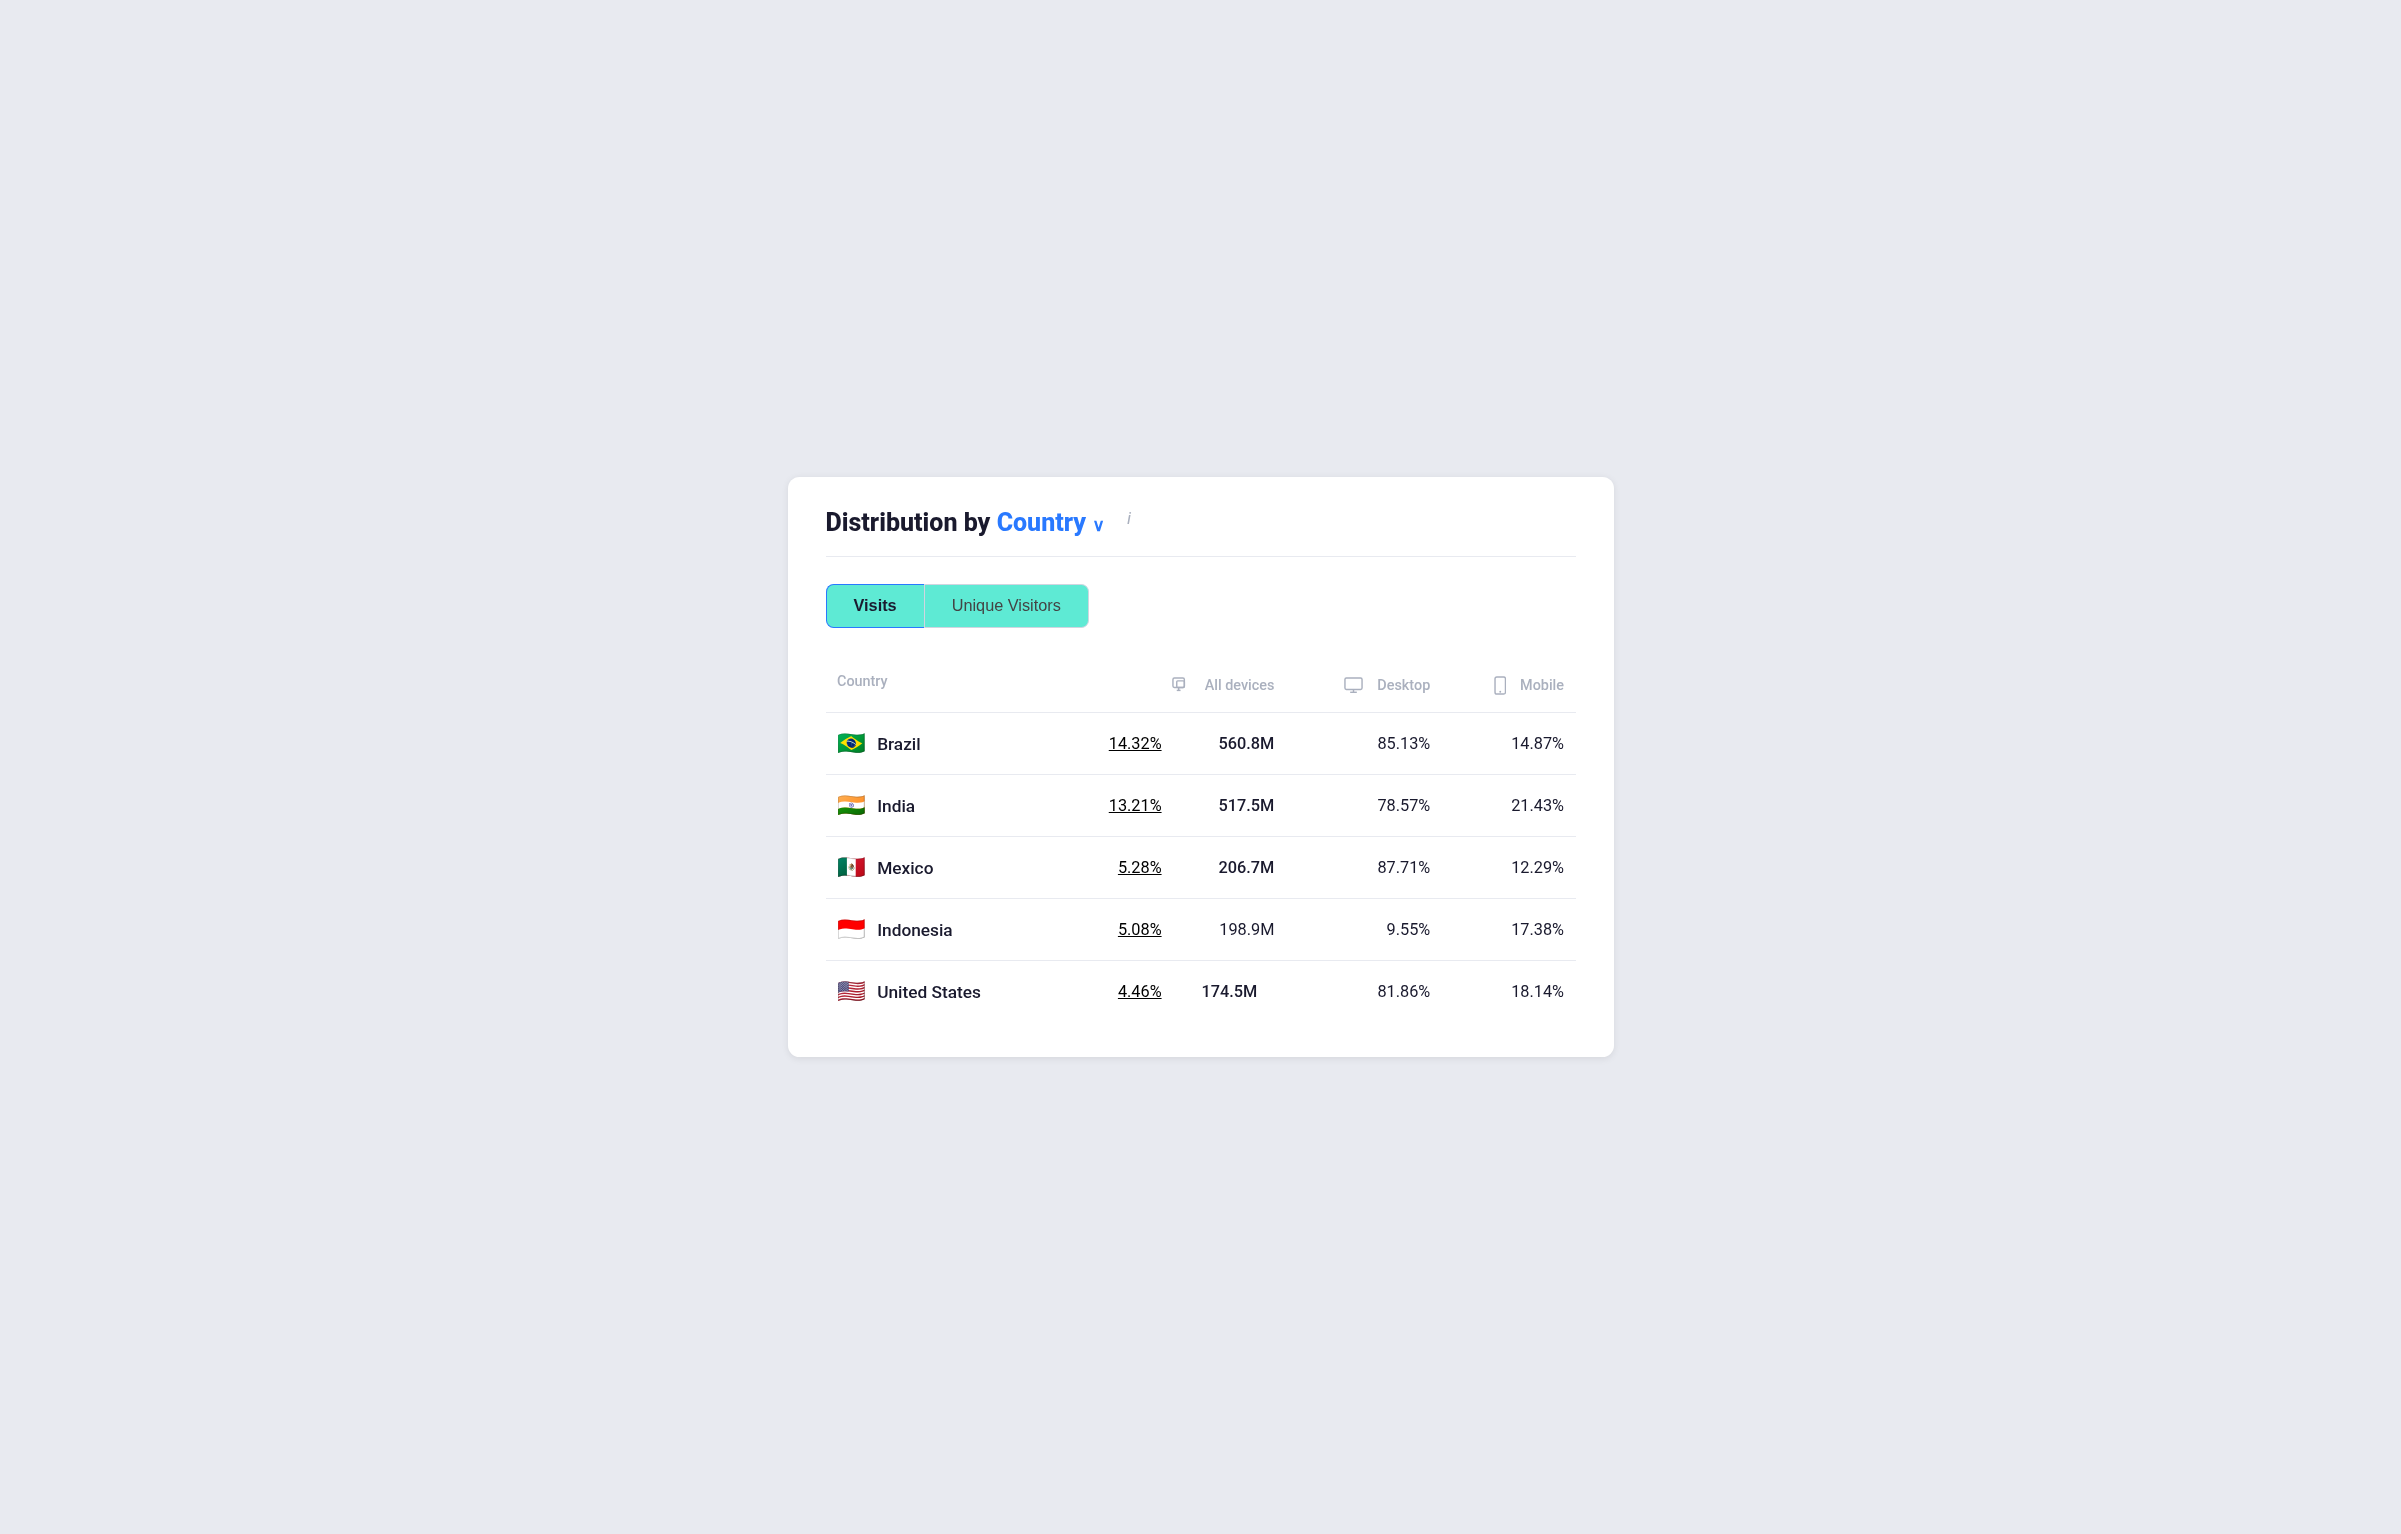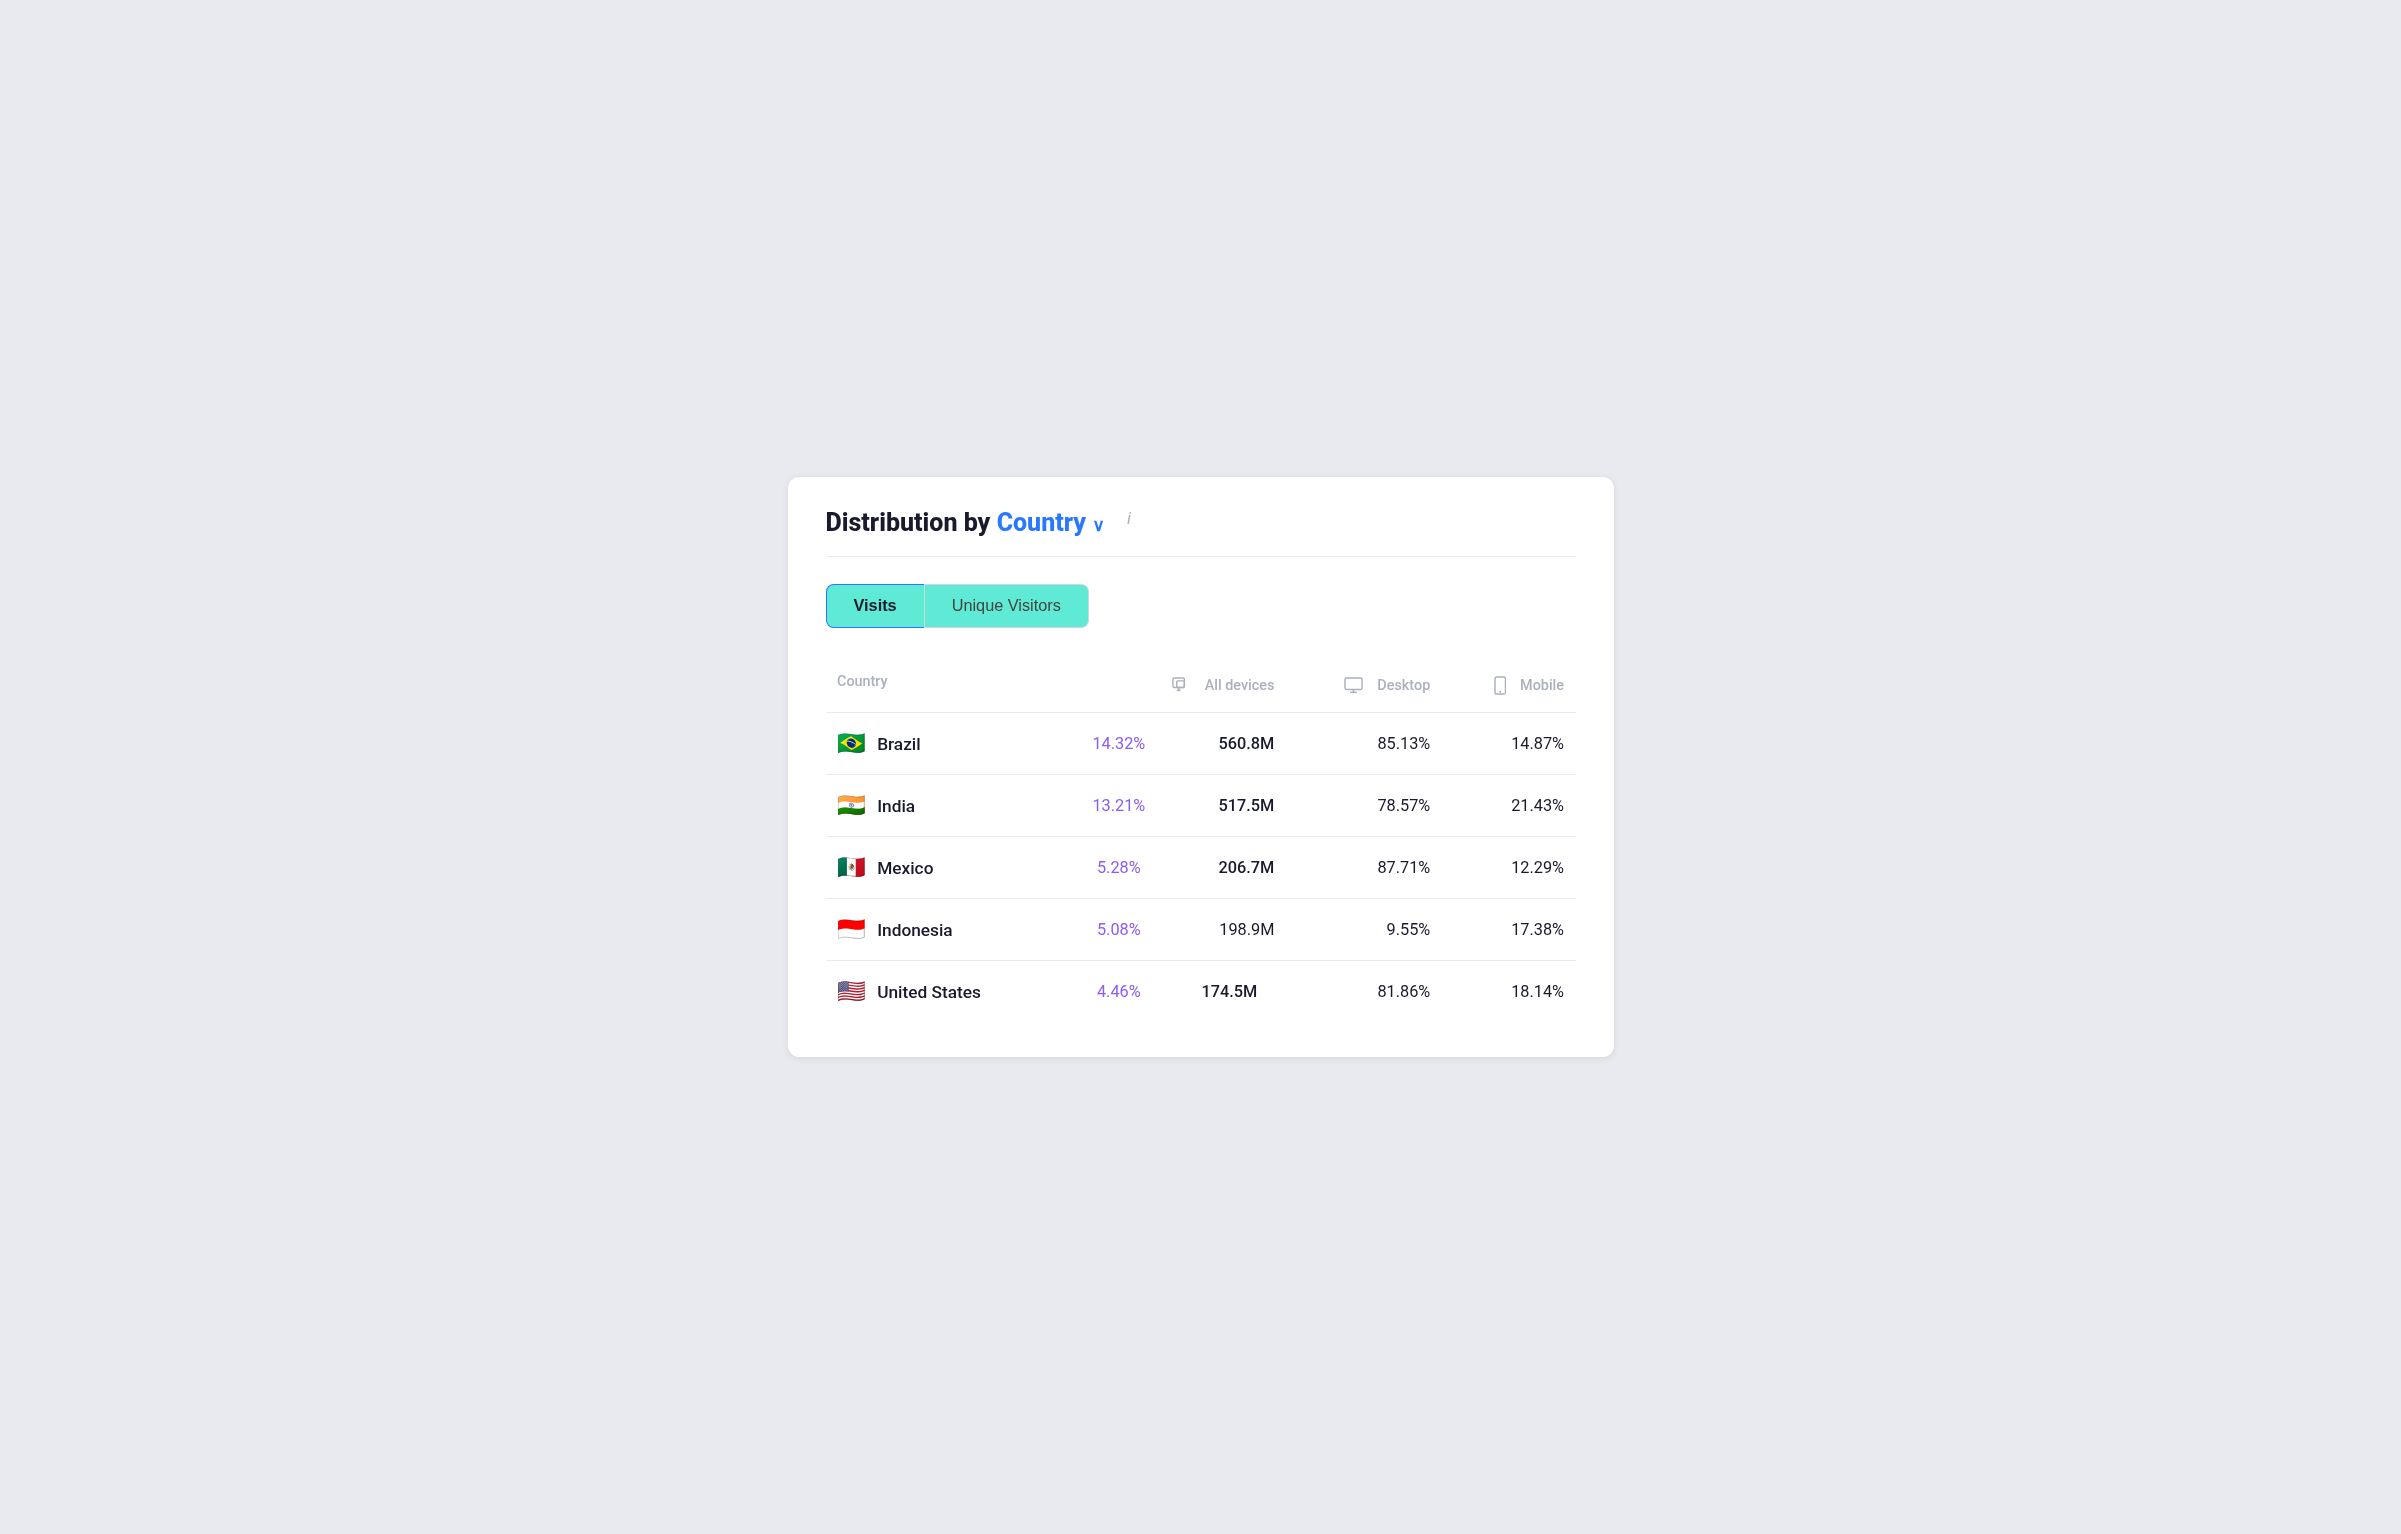--- a/index.html
+++ b/index.html
@@ -127,22 +127,23 @@
       padding: 19px 11.5px;
       font-size: 16.3px;
       color: #1a1a2e;
     }
 
     .table tbody tr td.right {
       text-align: right;
     }
 
     .table tbody tr td.muted {
-      color: #8b5cf6;
-      text-align: center;
+      color: #000000;
+      text-align: right;
+      text-decoration: underline;
     }
 
     .country-cell {
       display: flex;
       align-items: center;
       gap: 11.5px;
       font-size: 17.3px;
       font-weight: 500;
     }
 

